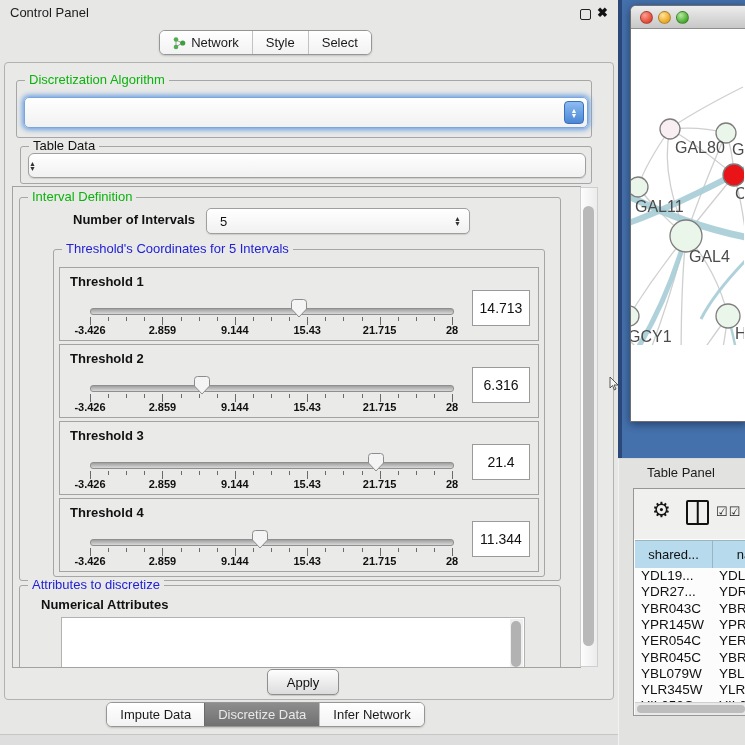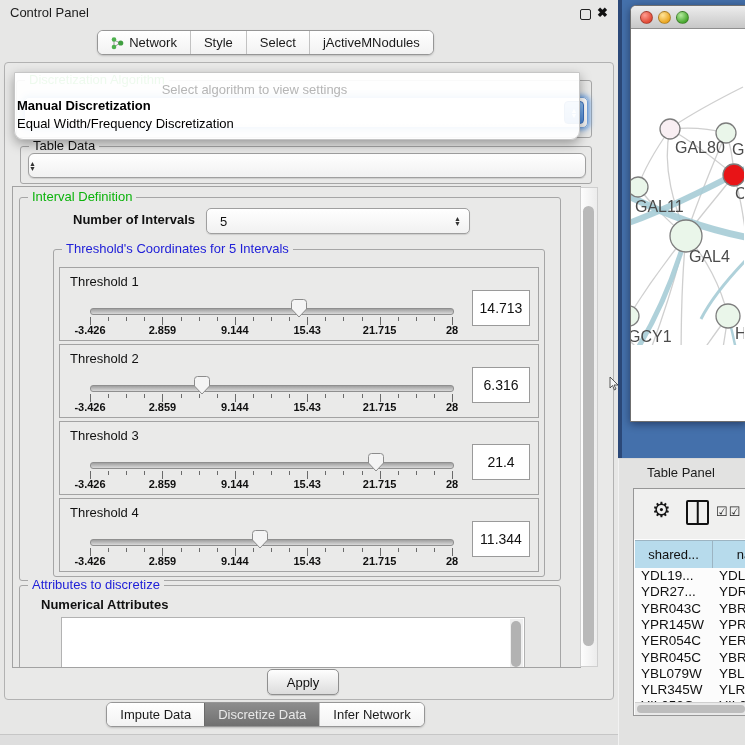--- a/index.html
+++ b/index.html
@@ -42,21 +42,21 @@
   .popup .opt{font-size:13px;padding:1px 0 1px 2px;line-height:16px;color:#000;}
   .popup .opt.sel{font-weight:bold;}
   
   .viewport{position:absolute;left:12px;top:186px;width:567px;height:480px;border:1px solid #a2a2a2;
             background:#e9e9e8;overflow:hidden;}
   .vsb{position:absolute;left:580px;top:187px;width:16px;height:478px;background:linear-gradient(90deg,#fdfdfd,#ececec);
        border:1px solid #cfcfcf;}
   .vsb .thumb{position:absolute;left:2px;top:18px;width:11px;height:440px;background:#b9b9b9;border-radius:6px;}
   
   .tpanel{position:absolute;left:5px;width:478px;height:72px;border:1px solid #a3a3a3;background:#eaeae9;}
-  .tpanel .ttitle{position:absolute;left:10px;top:6px;font-size:13px;font-weight:normal;}
+  .tpanel .ttitle{position:absolute;left:10px;top:6px;font-size:13px;font-weight:bold;}
   .track{position:absolute;left:30px;top:40px;width:362px;height:5px;border:1px solid #8f8f8f;border-radius:3px;
          background:linear-gradient(#9f9f9f,#d9d9d9);}
   .thumbsvg{position:absolute;top:31px;width:16px;height:19px;z-index:3;}
   .ticks{position:absolute;left:30px;top:48px;width:362px;height:10px;}
   .tick{position:absolute;width:1px;background:#6a6a6a;}
   .tick.minor{top:1px;height:4px;}
   .tick.major{top:1px;height:8px;}
   .scalelabels{position:absolute;left:30px;top:56px;width:362px;height:12px;}
   .scalelabels span{position:absolute;transform:translateX(-50%);font-size:11px;font-weight:bold;color:#101010;white-space:nowrap;}
   .valbox{position:absolute;left:412px;top:22px;width:56px;height:34px;background:#fff;border:1px solid #9a9a9a;
@@ -130,44 +130,36 @@
             </svg>
         </span>
         <span>Network</span>
       </div>
       <div class="tab">
           <span>Style</span>
         </div>
       <div class="tab">
           <span>Select</span>
         </div>
-      <div class="tab">
-          <span>jActiveMNodules</span>
-        </div>
     </div>
   </div>
 
   <div class="outer"></div>
 
   <div class="group" style="left:16px;top:80px;width:574px;height:56px;">
     <div class="gtitle green">Discretization Algorithm</div>
   </div>
   <div class="combo focusring" style="left:24px;top:97px;width:562px;height:29px;">
     <div class="val"></div>
     <div class="bluecapsule">
         <span>▲</span>
         <span>▼</span>
       </div>
   </div>
 
-  <div class="popup">
-    <div class="hint">Select algorithm to view settings</div>
-    <div class="opt sel">Manual Discretization</div>
-    <div class="opt">Equal Width/Frequency Discretization</div>
-  </div>
 
   <div class="group" style="left:20px;top:146px;width:570px;height:36px;">
     <div class="gtitle black">Table Data</div>
   </div>
   <div class="combo" style="left:28px;top:153px;width:556px;height:23px;border-radius:6px;">
     <div class="stepper">
         <span>▲</span>
         <span>▼</span>
       </div>
   </div>

